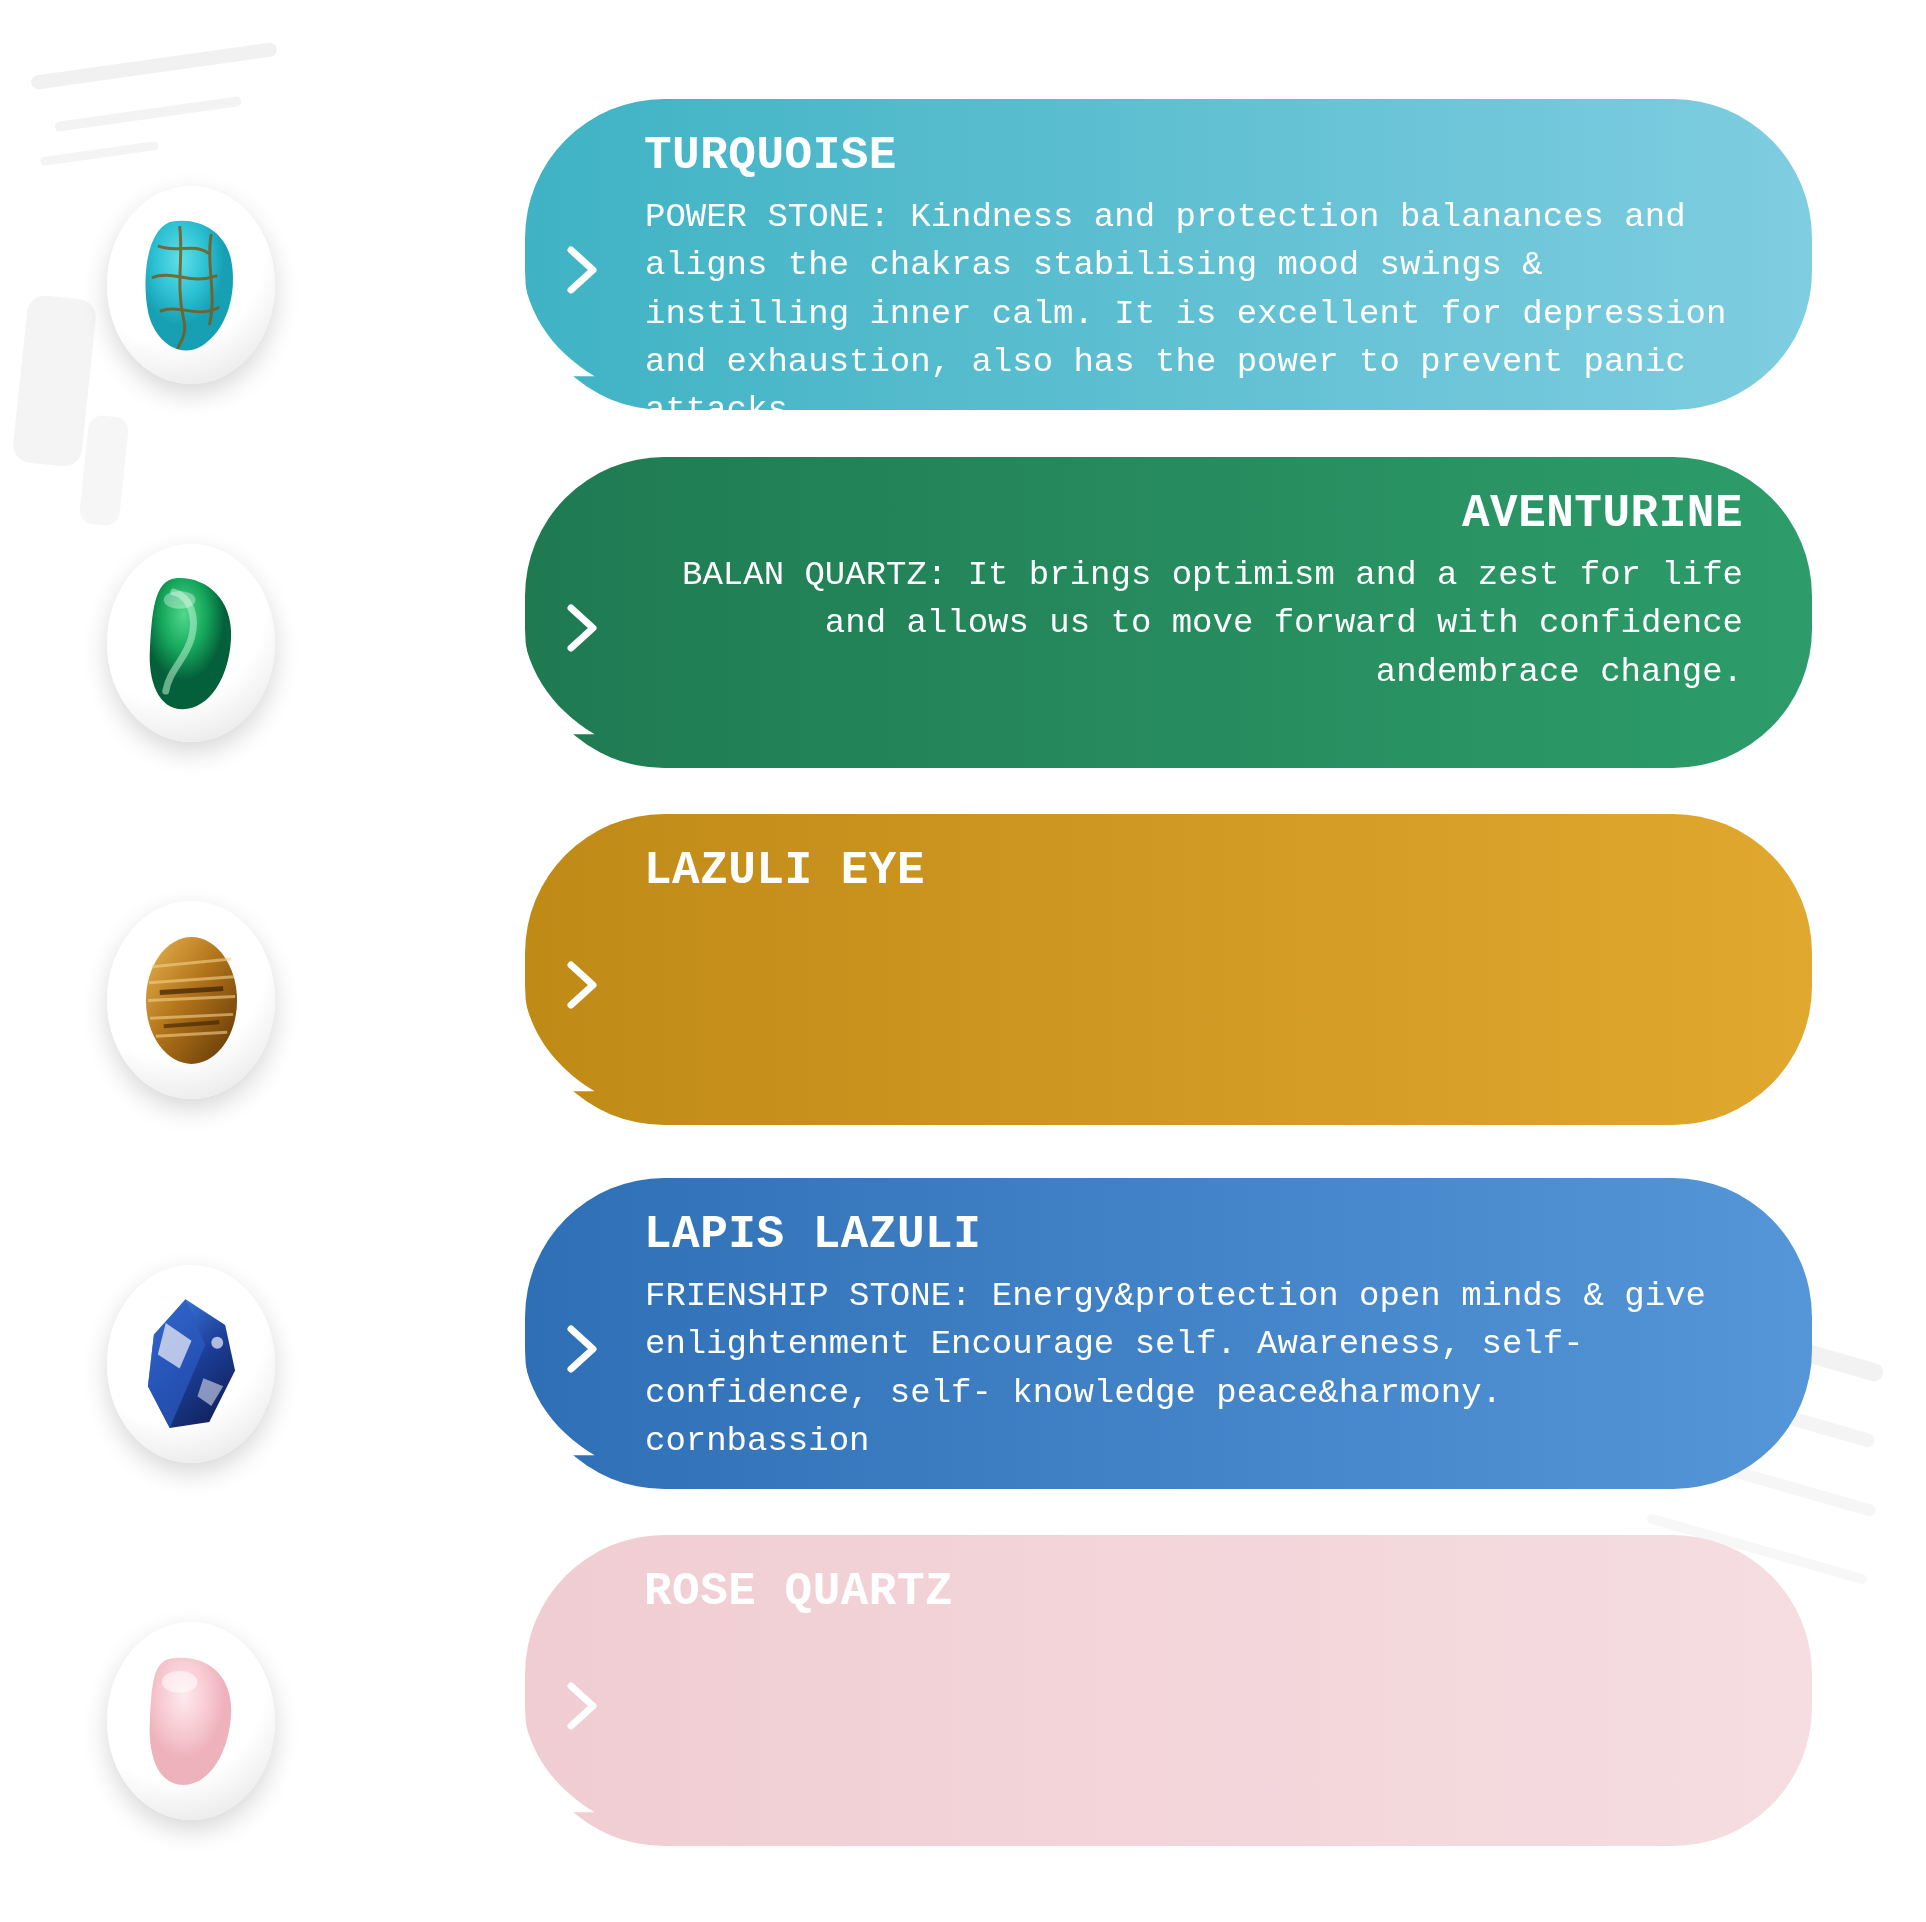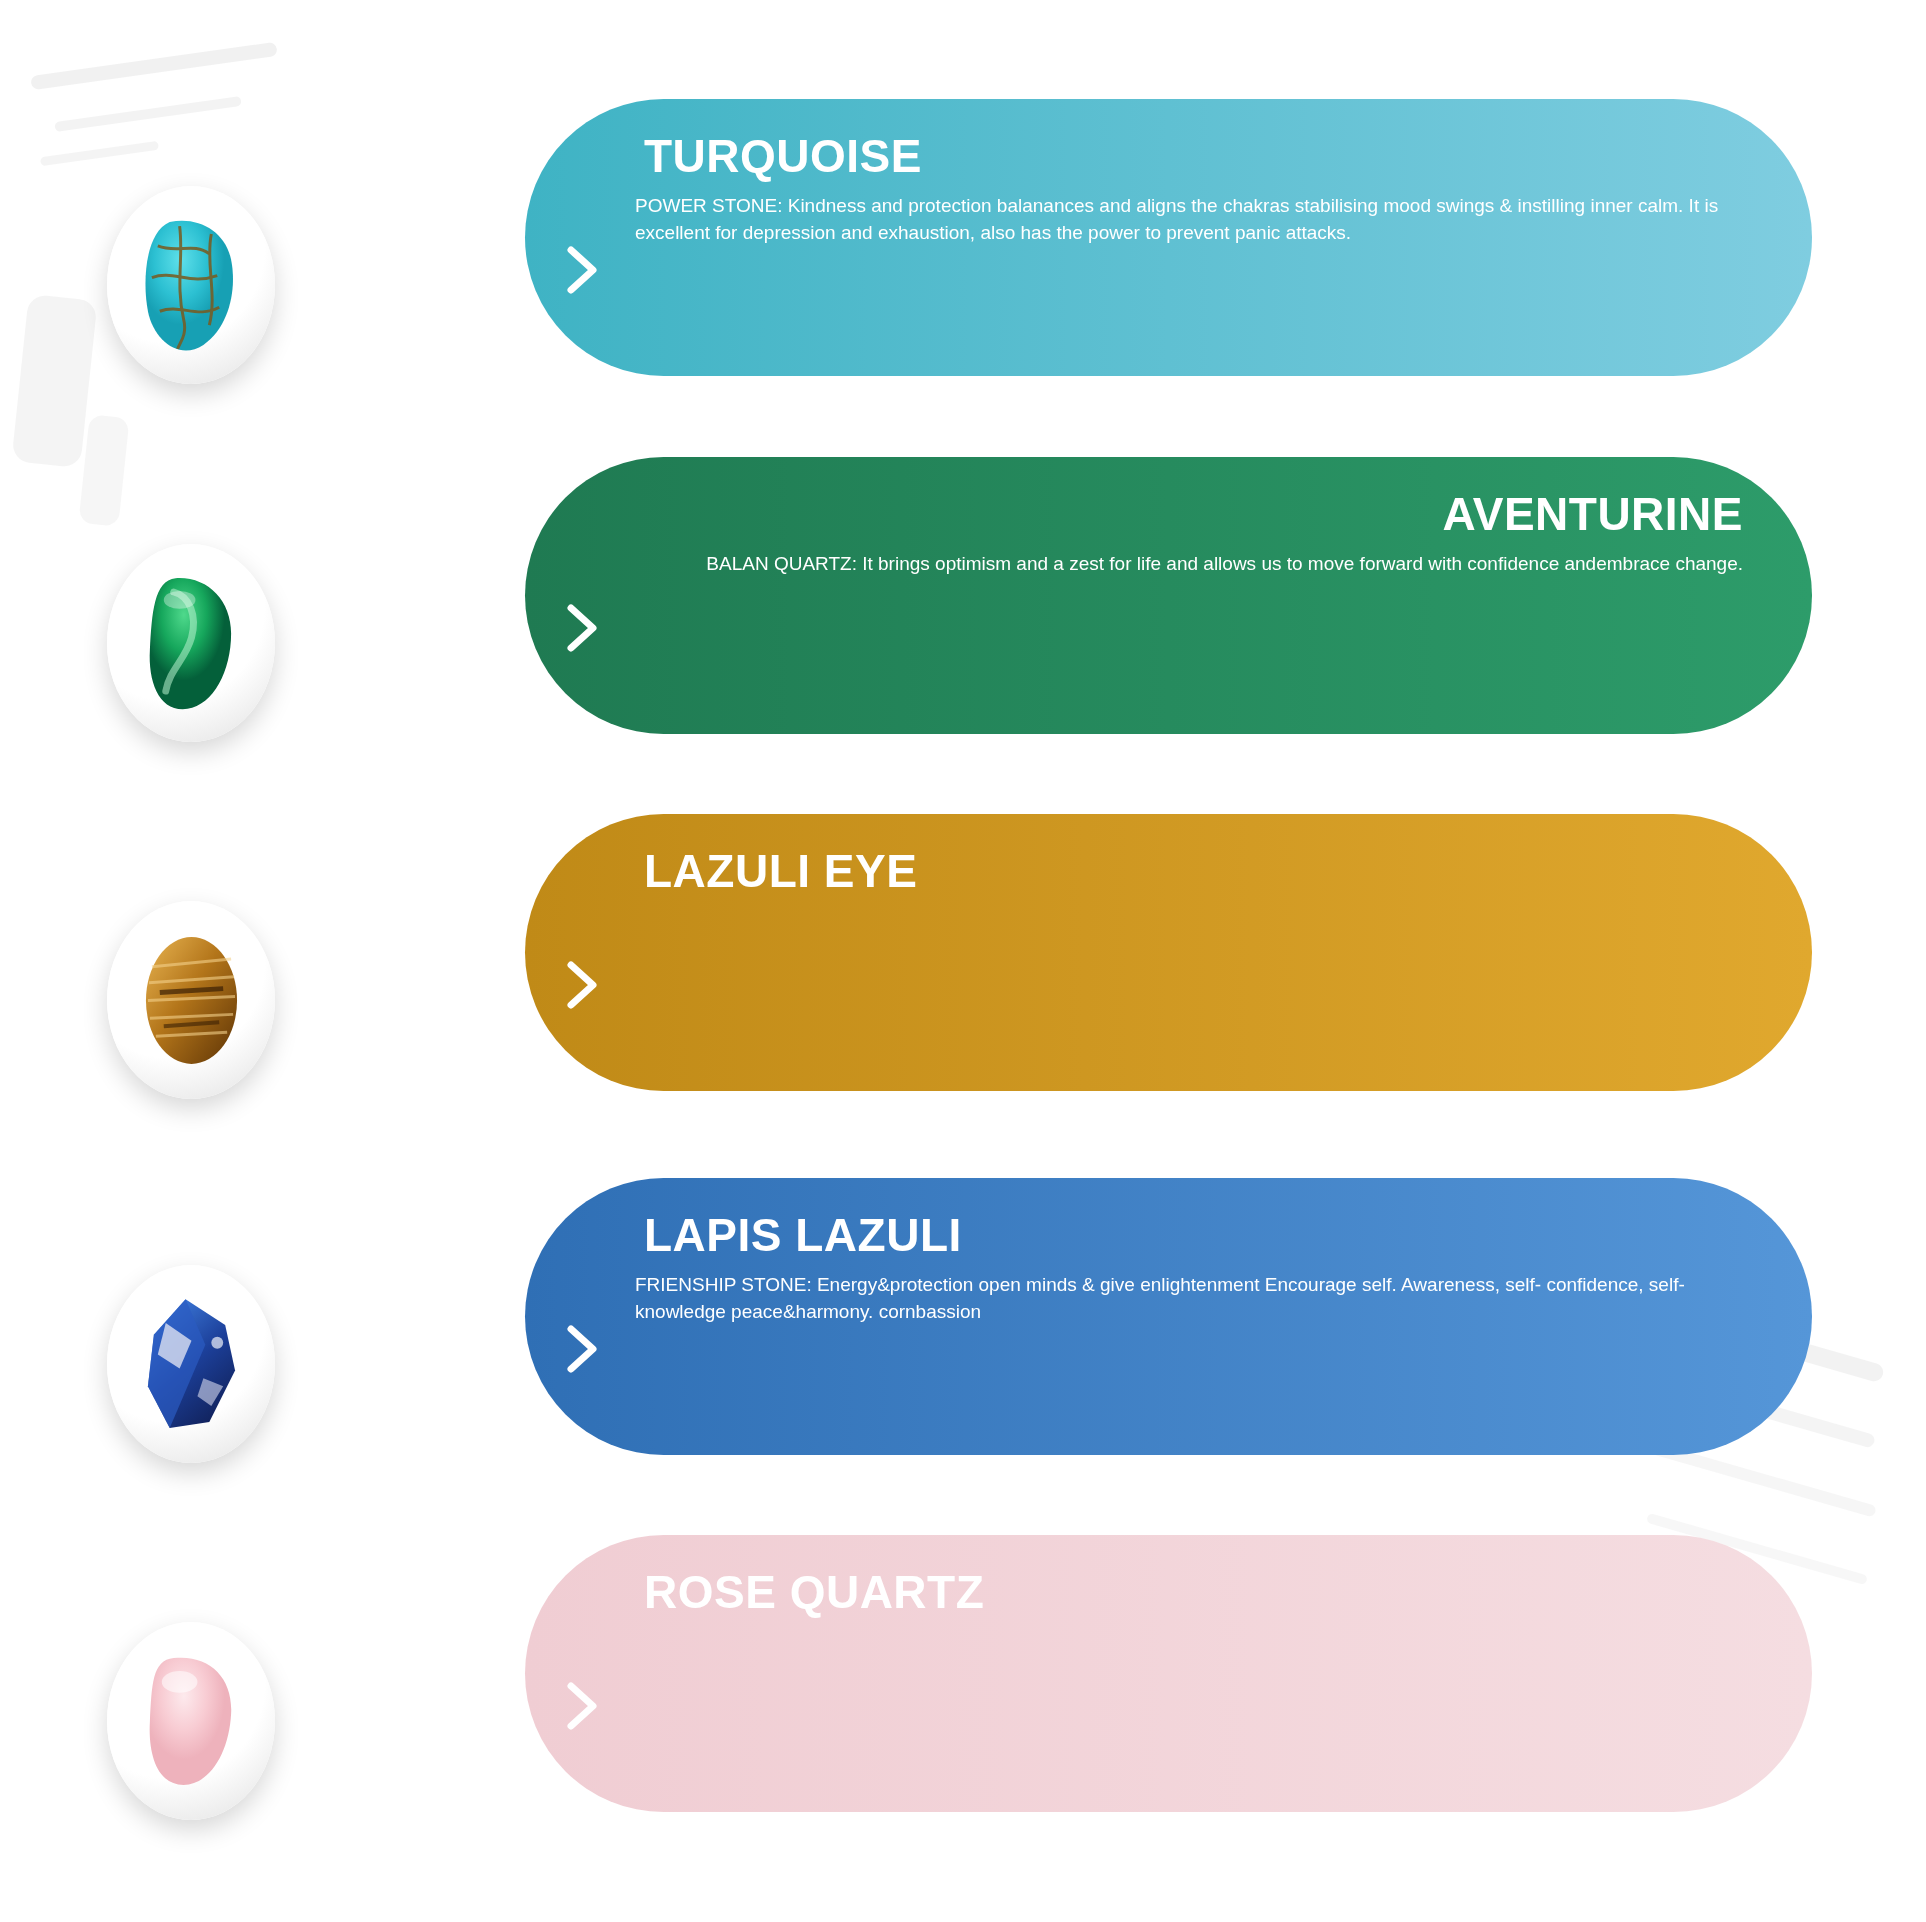--- a/index.html
+++ b/index.html
@@ -44,38 +44,39 @@
     width: 1927px;
     height: 297px;
   }
 
   
   .bar {
     position: absolute;
     left: 525px;
     top: 0;
     width: 1287px;
-    height: 277px;
+    height: 311px;
     border-radius: 139px;
     box-sizing: border-box;
     padding: 34px 69px 20px 109px;
     color: #ffffff;
+    font-family: Liberation Mono, monospace;
   }
 
   .bar-title {
     font-size: 46px;
     font-weight: bold;
     letter-spacing: 0.5px;
     margin: 0 0 14px 10px;
     line-height: 1;
   }
   .bar-desc {
-    font-size: 19px;
+    font-size: 34px;
     line-height: 1.42;
-    margin: 0 0 0 1px;
+    margin: 0 0 0 11px;
     max-width: 1139px;
   }
 
   
   .swoosh {
     position: absolute;
     left: 248px;
     top: 0;
     width: 416px;
     height: 297px;

